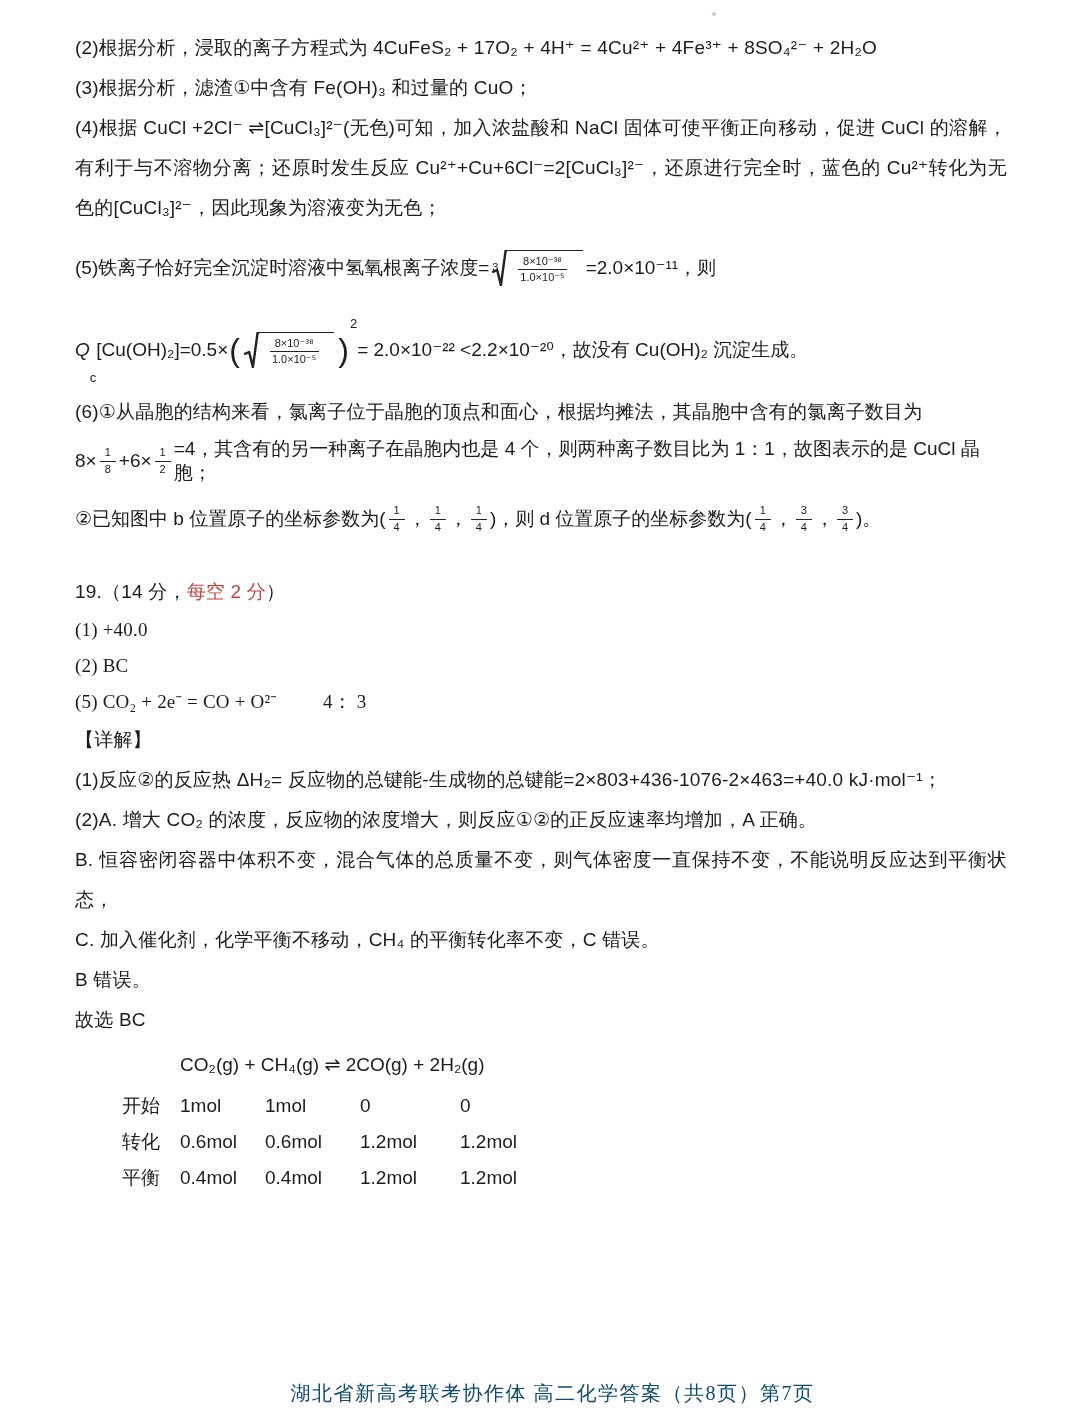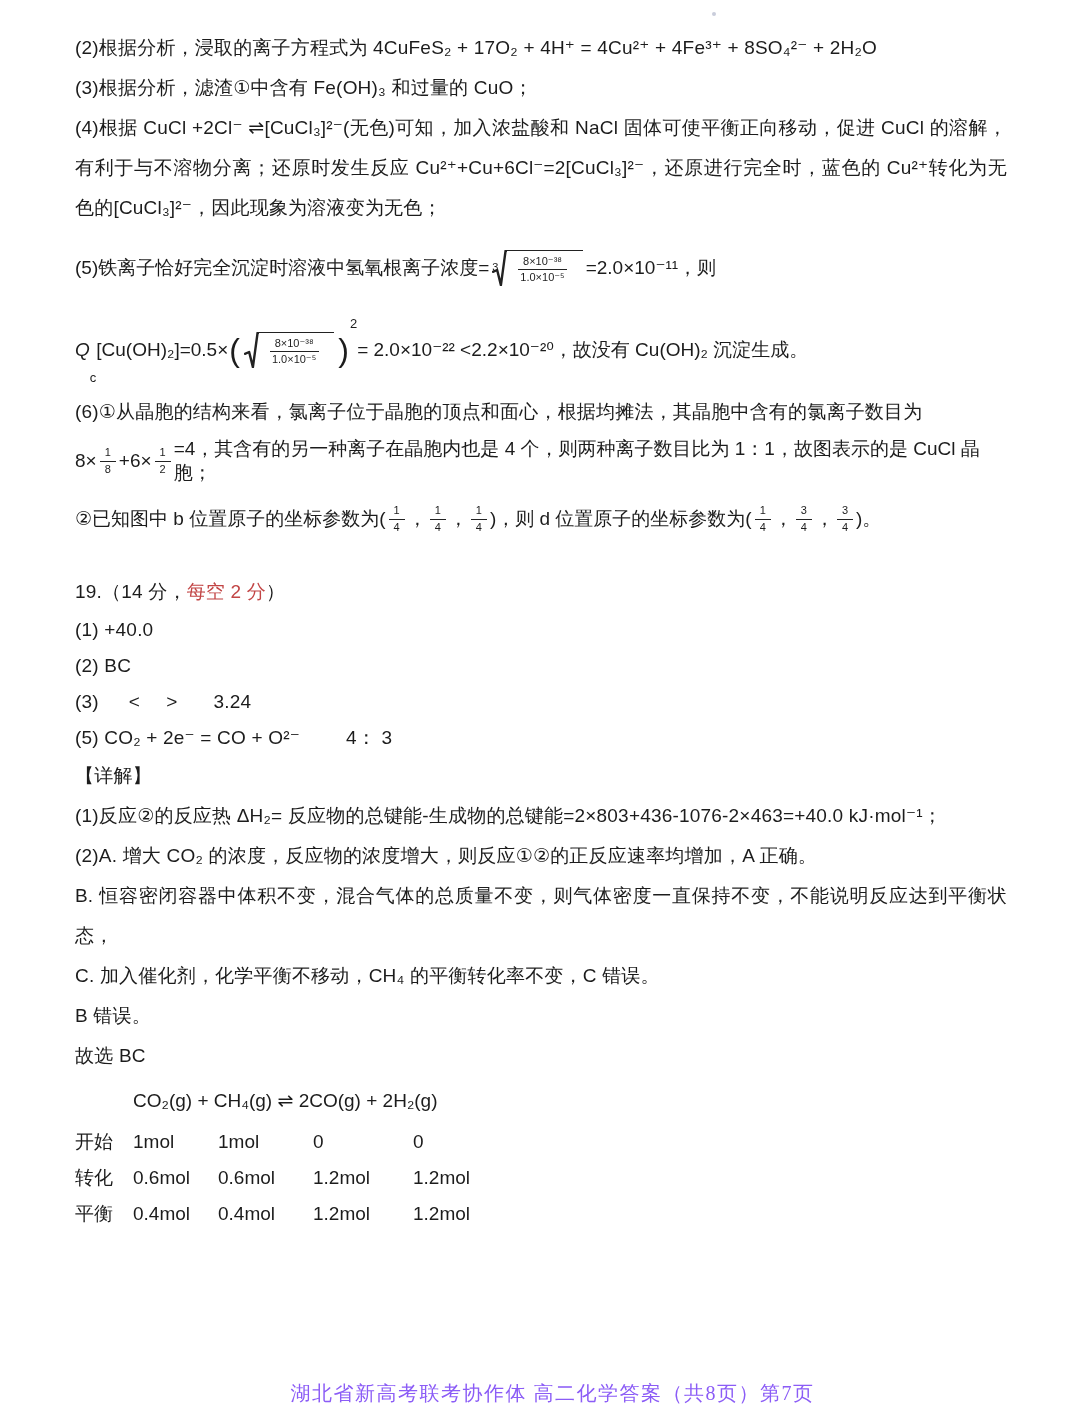--- a/index.html
+++ b/index.html
@@ -6,21 +6,21 @@
   body{
     width:1065px;height:1421px;position:relative;overflow:hidden;
     background:#ffffff;color:#1c1c1c;
     font-family:"Liberation Sans","DejaVu Sans",sans-serif;
     font-size:19px;
   }
   .artifact-dot{position:absolute;left:712px;top:12px;width:4px;height:4px;border-radius:50%;background:#c9cddb;}
   .content{position:absolute;left:75px;right:58px;top:28px;}
   .line{margin:0;line-height:40px;letter-spacing:.2px;}
   .just{text-align:justify;}
-  .ans{line-height:36px;}
+  .ans{line-height:36px;font-family:Liberation Serif, serif;}
   .fline{display:flex;align-items:center;flex-wrap:nowrap;line-height:1.25;}
   .f5{min-height:80px;}
   .fqc{min-height:84px;}
   .f6{min-height:58px;}
   
   .frac{display:inline-flex;flex-direction:column;align-items:center;vertical-align:middle;
         font-size:11px;line-height:1.2;margin:0 3px;}
   .frac .fnum{padding:0 5px 1px;border-bottom:1.6px solid #222;}
   .frac .fden{padding:1px 5px 0;}
   
@@ -31,26 +31,26 @@
   .bigp{font-size:32px;font-weight:300;line-height:1;margin:0 1px;align-self:center;}
   .psup{font-size:13px;align-self:flex-start;margin-top:8px;}
   .qit{font-style:italic;}
   .qsub{font-size:13px;align-self:flex-end;margin-bottom:6px;}
   .red{color:var(--accent_red,#c24545);}
   .qhead{margin-top:24px;}
   .gapA{margin-left:30px;}
   .gapB{margin-left:26px;}
   .gapC{margin-left:36px;}
   .a4ratio{margin-left:46px;}
-  .ice{margin-top:2px;}
+  .ice{margin-top:2px;margin-left:47px;}
   .ice-eq{margin-left:58px;line-height:46px;}
   .ice-row{display:grid;grid-template-columns:58px 85px 95px 100px 105px;line-height:36px;}
   .footer{position:absolute;left:0;right:0;bottom:14px;text-align:center;
           font-family:"Liberation Serif","DejaVu Serif",serif;font-size:20px;letter-spacing:1.5px;
-          color:#8b5cf6;padding-left:40px;}
+          color:#0c4a6e;padding-left:40px;}
 </style>
 </head>
 <body>
 
 <div>
   <span class="artifact-dot"></span>
 
   <main class="content">
 
     <p class="line just">(2)根据分析，浸取的离子方程式为 4CuFeS₂ + 17O₂ + 4H⁺ = 4Cu²⁺ + 4Fe³⁺ + 8SO₄²⁻ + 2H₂O</p>
@@ -142,21 +142,20 @@
           <span class="fnum">3</span>
           <span class="fden">4</span>
         </span>
       <span>)。</span>
     </div>
 
     <p class="line qhead"><span>19.（14 分，</span><span class="red">每空 2 分</span><span>）</span></p>
 
     <p class="line ans">(1) +40.0</p>
     <p class="line ans">(2) BC</p>
-    <p class="line ans"><span>(3)</span><span class="gapA">&lt;</span><span class="gapB">&gt;</span><span class="gapC">3.24</span></p>
     <p class="line ans"><span>(5) CO₂ + 2e⁻ = CO + O²⁻</span><span class="a4ratio">4： 3</span></p>
 
     <p class="line">【详解】</p>
 
     <p class="line just">(1)反应②的反应热 ΔH₂= 反应物的总键能-生成物的总键能=2×803+436-1076-2×463=+40.0 kJ·mol⁻¹；</p>
     <p class="line just">(2)A. 增大 CO₂ 的浓度，反应物的浓度增大，则反应①②的正反应速率均增加，A 正确。</p>
     <p class="line just">B. 恒容密闭容器中体积不变，混合气体的总质量不变，则气体密度一直保持不变，不能说明反应达到平衡状态，</p>
     <p class="line">C. 加入催化剂，化学平衡不移动，CH₄ 的平衡转化率不变，C 错误。</p>
     <p class="line">B 错误。</p>
     <p class="line">故选 BC</p>

